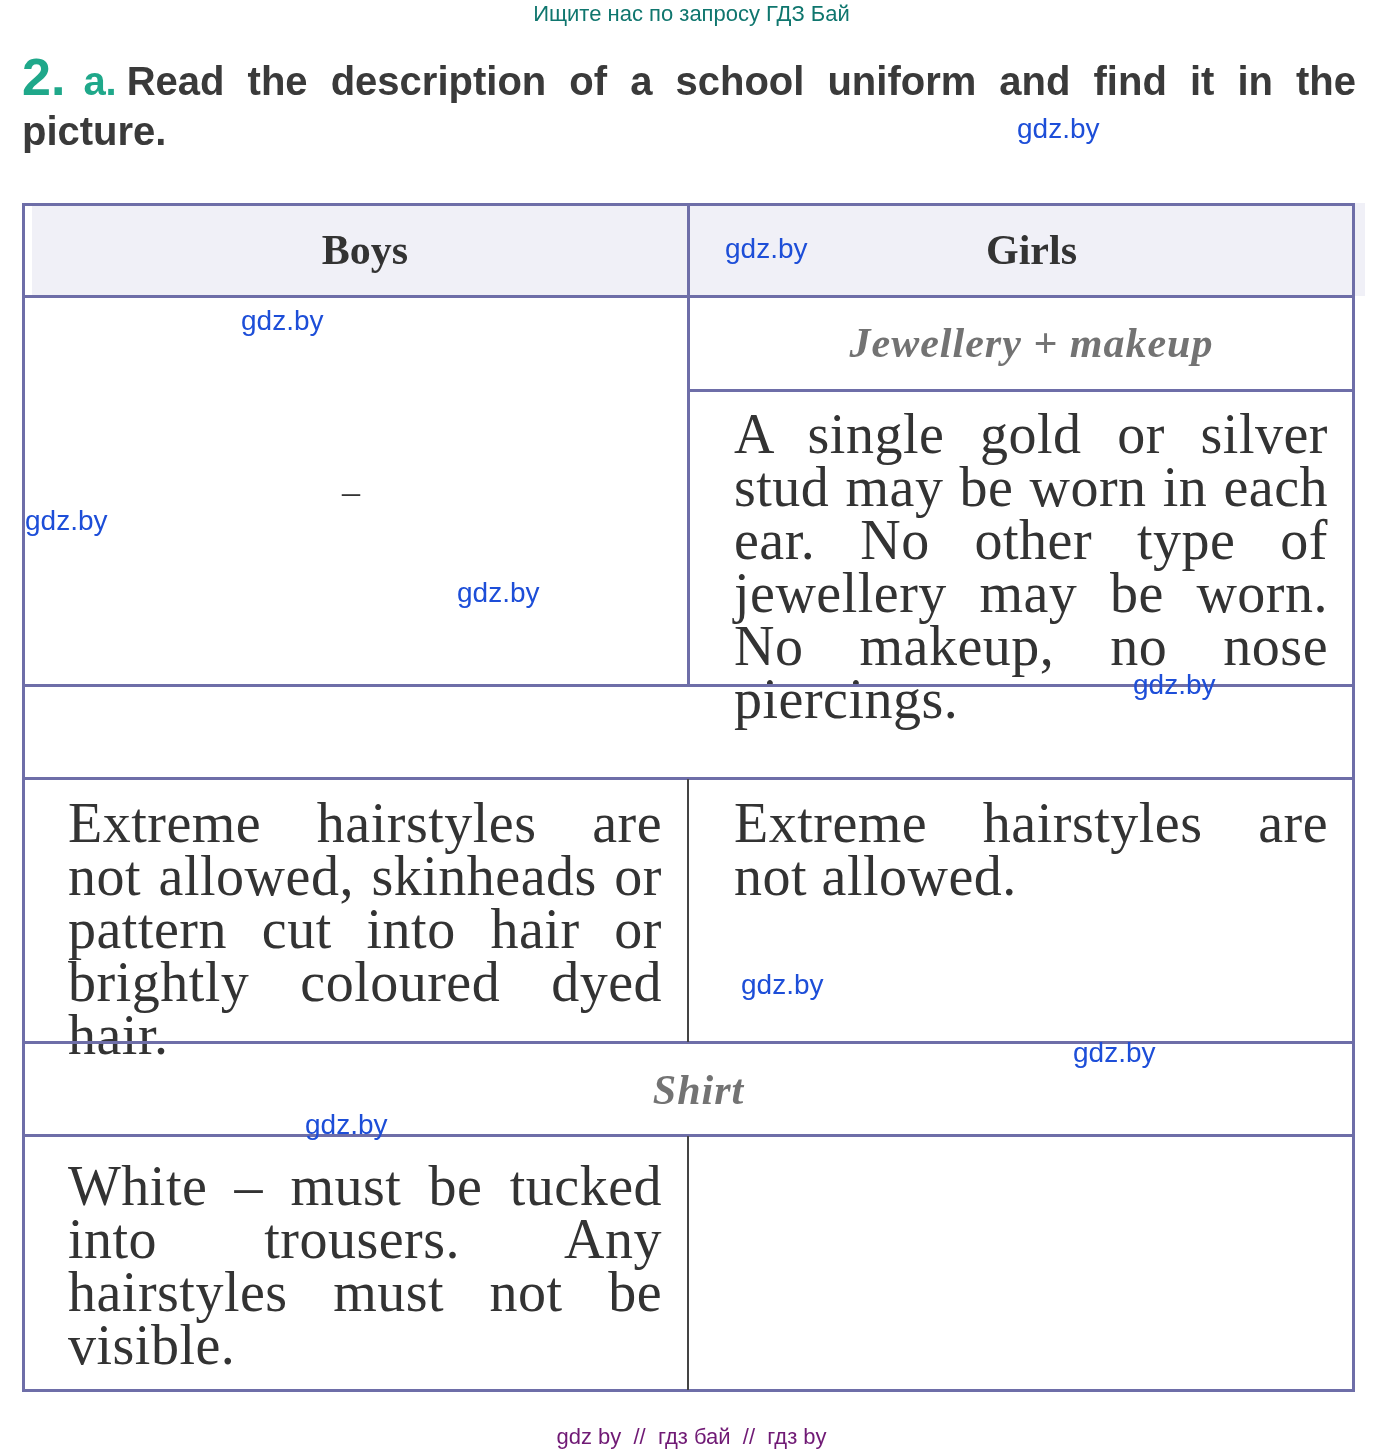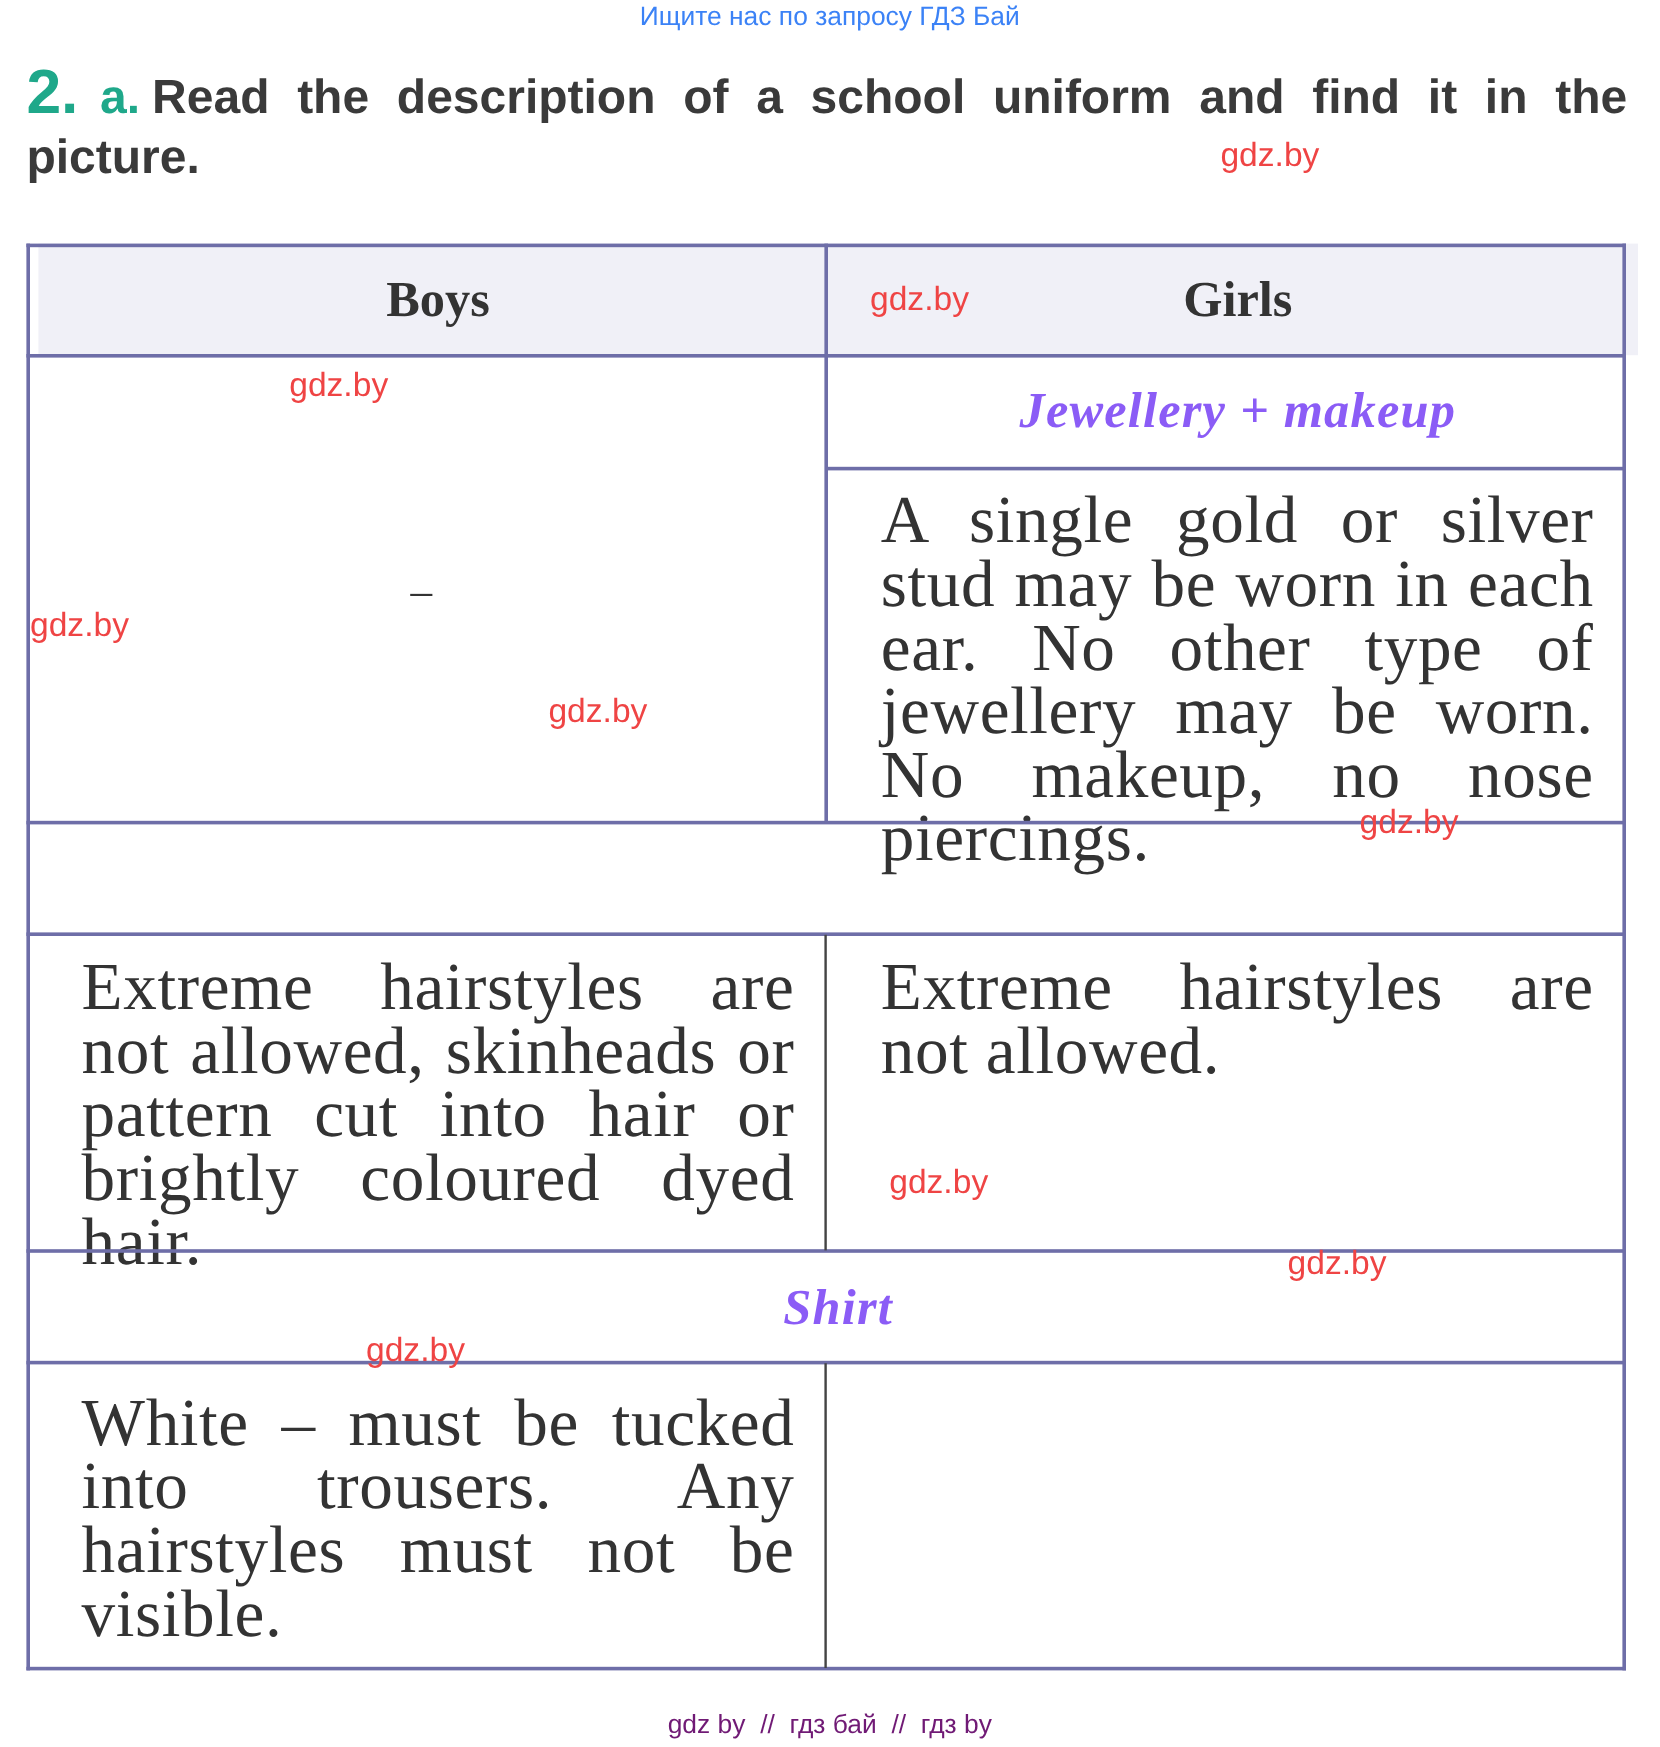--- a/index.html
+++ b/index.html
@@ -1,34 +1,34 @@
 <!DOCTYPE html>
 <html><head>
   <meta charset="utf-8">
   <style>
     html, body { margin: 0; padding: 0; background: #ffffff; }
     body { width: 1383px; height: 1456px; position: relative; overflow: hidden; font-family: "Liberation Serif", serif; color: #333333; }
 
-    .top-banner { position: absolute; top: 0; left: 0; width: 1383px; text-align: center; font-family: "Liberation Sans", sans-serif; font-size: 22px; color: #3b82f6; line-height: 28px; }
+    .top-banner { position: absolute; top: 0; left: 0; width: 1383px; text-align: center; font-family: "Liberation Sans", sans-serif; font-size: 22px; color: #0f766e; line-height: 28px; }
 
     .task-heading { position: absolute; left: 22px; top: 52px; width: 1334px; font-family: "Liberation Sans", sans-serif; font-weight: bold; font-size: 40px; line-height: 50px; color: #3a3a3a; text-align: justify; text-align-last: left; }
     .task-number { color: #1fa88a; font-size: 52px; margin-right: 18px; }
     .task-letter { color: #1fa88a; margin-right: 10px; }
 
-    .wm { position: absolute; font-family: "Liberation Sans", sans-serif; font-size: 28px; color: #ef4444; line-height: 30px; white-space: nowrap; }
+    .wm { position: absolute; font-family: "Liberation Sans", sans-serif; font-size: 28px; color: #1d4ed8; line-height: 30px; white-space: nowrap; }
 
     .grid { position: absolute; left: 22px; top: 203px; width: 1333px; height: 1189px; }
     .cell { position: absolute; box-sizing: border-box; margin-left: 10px; }
     .hline { position: absolute; height: 3px; background: #6e6ea8; }
     .vline { position: absolute; width: 3px; background: #6e6ea8; }
     .vline.thin { width: 2px; background: #444; }
 
     .head-row { background: #f0f0f7; }
     .col-head { font-family: "Liberation Serif", serif; font-weight: bold; font-size: 42px; color: #333; display: flex; align-items: center; justify-content: center; }
-    .section-head { font-family: "Liberation Serif", serif; font-weight: bold; font-style: italic; font-size: 42px; color: #8b5cf6; display: flex; align-items: center; justify-content: center; letter-spacing: 1px; }
+    .section-head { font-family: "Liberation Serif", serif; font-weight: bold; font-style: italic; font-size: 42px; color: #737373; display: flex; align-items: center; justify-content: center; letter-spacing: 1px; }
     .body-text { font-family: "Liberation Serif", serif; font-size: 56px; line-height: 53px; color: #333; text-align: justify; text-align-last: left; letter-spacing: 0.5px; }
     .dash { font-family: "Liberation Serif", serif; font-size: 36px; position: absolute; }
 
     .footer { position: absolute; top: 1424px; left: 0; width: 1383px; text-align: center; font-family: "Liberation Sans", sans-serif; font-size: 22px; color: #701a75; white-space: pre; }
   </style>
 </head>
 <body>
 
 <div class="top-banner">Ищите нас по запросу ГДЗ Бай</div>
 

